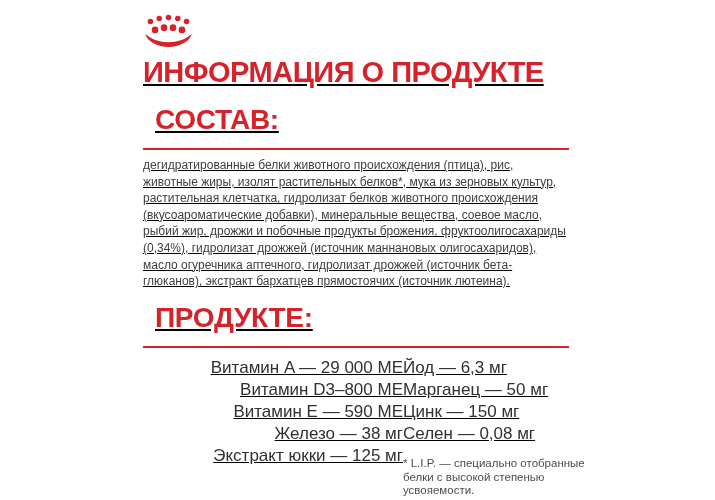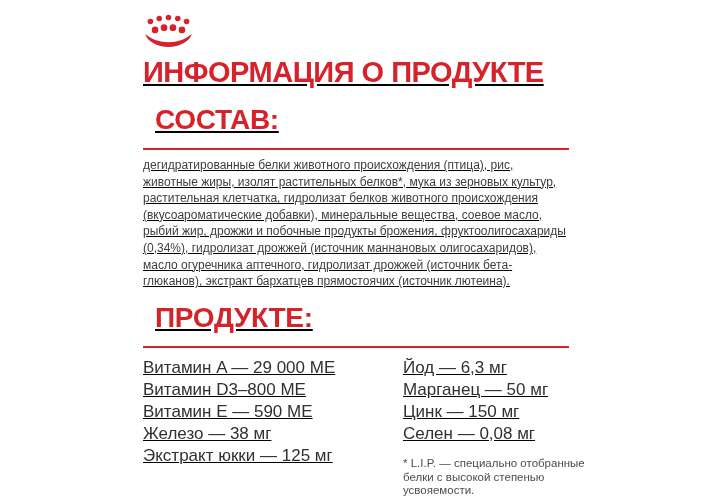--- a/index.html
+++ b/index.html
@@ -43,21 +43,21 @@
     font-size: 12px;
     line-height: 16.6px;
     color: var(--body-text, #3E3E3D);
     margin: 7px 0 0 0;
   }
   .section-additives { margin-top: 8px; }
   .additive-cols {
     display: flex;
     margin-top: 9px;
   }
-  .additive-col-left { width: 260px; flex: 0 0 260px; }
+  .additive-col-left { width: 260px; flex: 0 0 260px; text-align: right; }
   .additive-col-right { flex: 1; }
   .additive-item {
     font-size: 17px;
     line-height: 22px;
     color: #303030;
     white-space: nowrap;
   }
   .footnote {
     position: absolute;
     left: 403px; top: 457px;

